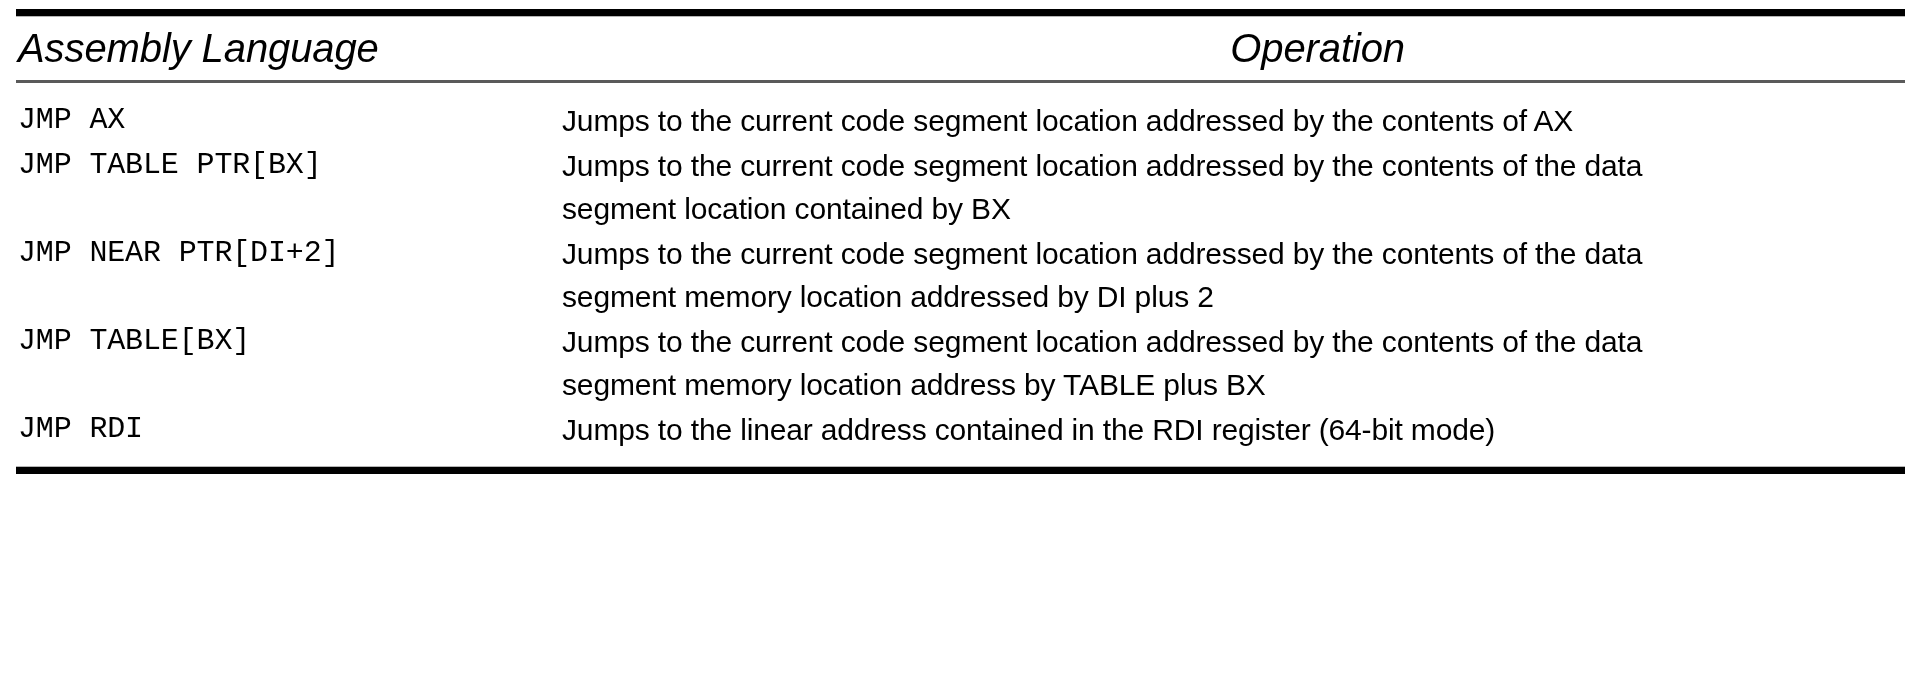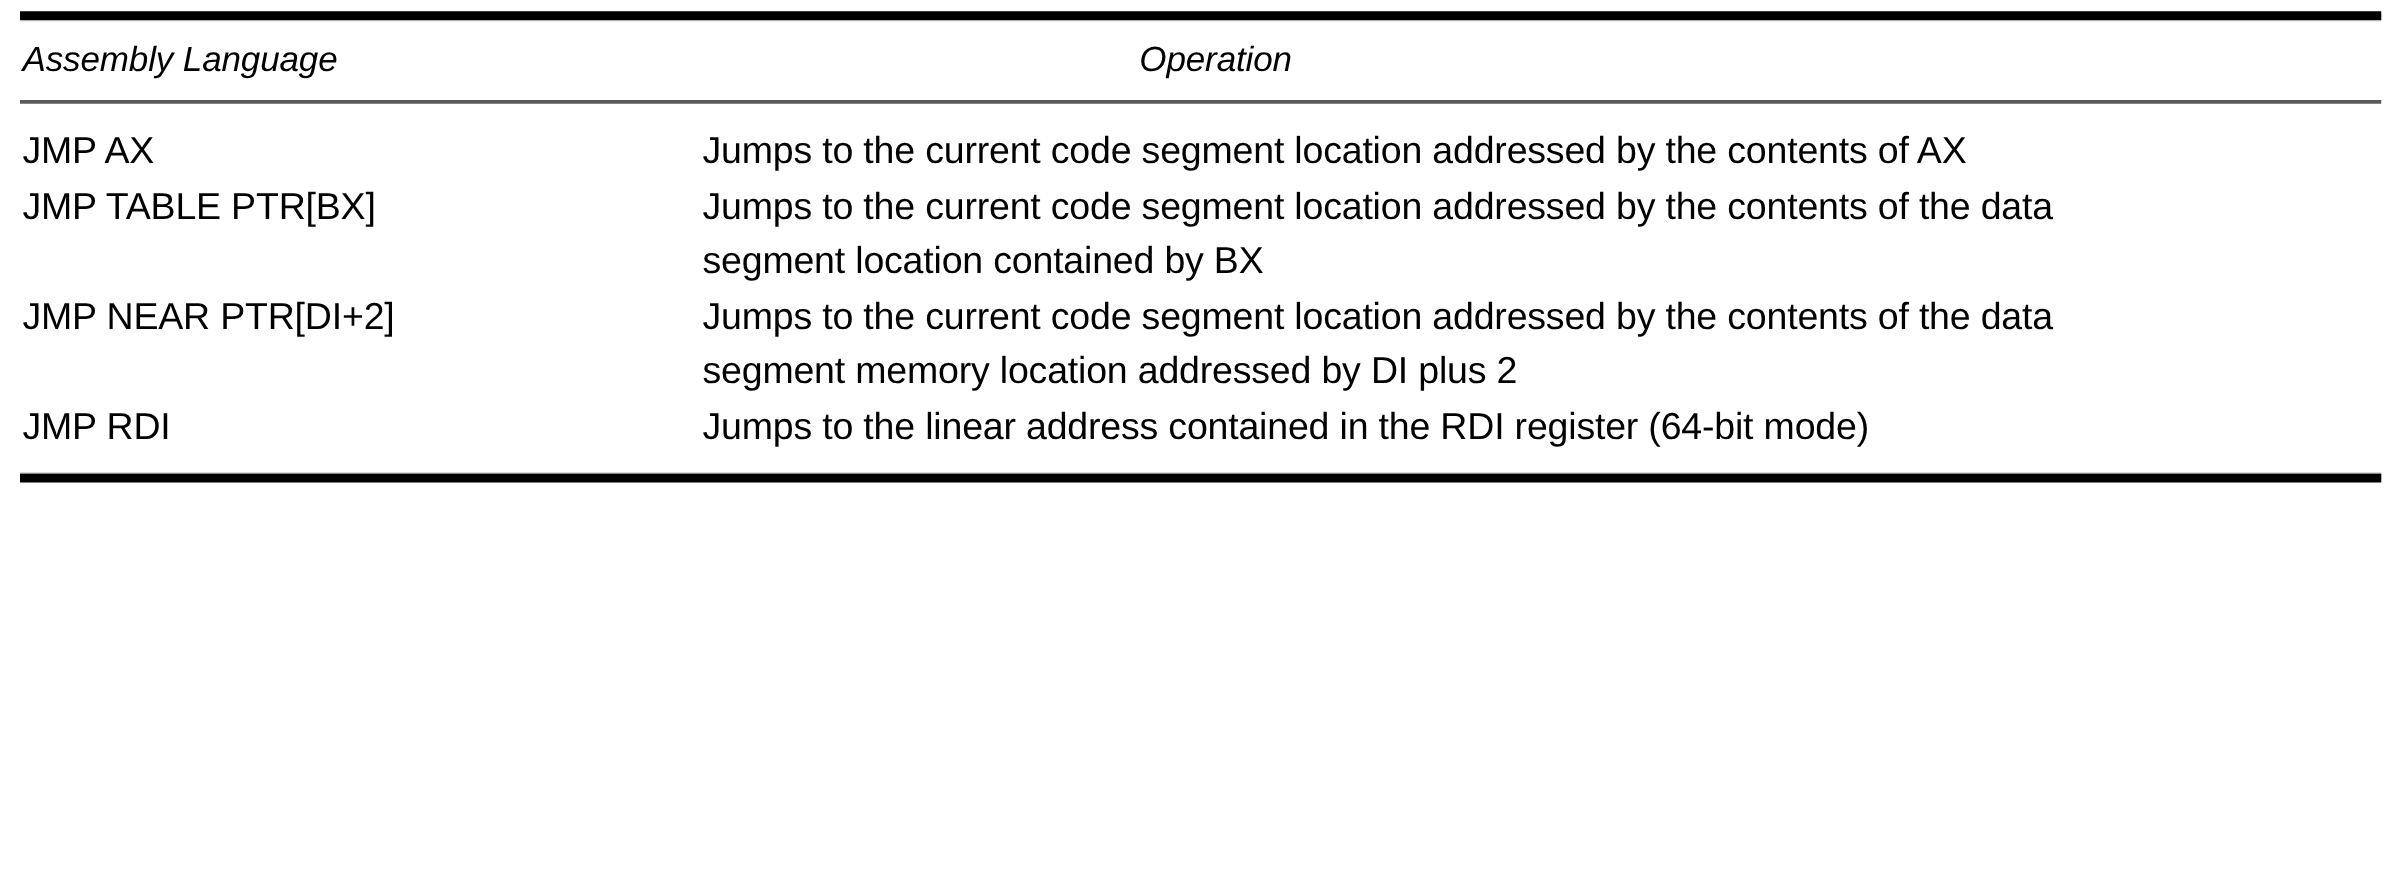--- a/index.html
+++ b/index.html
@@ -46,48 +46,49 @@
   }
 
   table.doc-table col.col-asm { width: 524px; }
   table.doc-table col.col-op  { width: auto; }
 
   .head-row th {
     padding: 0;
     border: none;
     font-style: italic;
     font-weight: normal;
-    font-size: 28px;
+    font-size: 40px;
     letter-spacing: -0.1px;
   }
   .head-asm {
     text-align: left;
     height: 64px;
     vertical-align: middle;
     padding-left: 2px !important;
   }
   .head-op {
-    text-align: center;
+    text-align: right;
     height: 64px;
     vertical-align: middle;
     padding-right: 500px !important;
     margin-top: 25px;
   }
 
   tbody tr td {
     padding: 0;
     border: none;
     font-size: 30px;
     line-height: 43px;
     vertical-align: top;
     letter-spacing: -0.15px;
   }
   td.cell-asm {
     padding-left: 2px !important;
     white-space: nowrap;
+    font-family: Liberation Mono, monospace;
   }
   td.cell-op {
     padding-left: 22px !important;
   }
 
   tr.row-single td { height: 45px; }
   tr.row-double td { height: 88px; }
 
   .spacer-top  { height: 16px; }
   .spacer-bot  { height: 14px; }
@@ -143,20 +144,27 @@
       </tr>
 
       <tr class="row-double">
         <td class="cell-asm">JMP NEAR PTR[DI+2]</td>
         <td class="cell-op">
           <span class="line1">Jumps to the current code segment location addressed by the contents of the data</span>
           <span class="line2">segment memory location addressed by DI plus 2</span>
         </td>
       </tr>
 
+      <tr class="row-double">
+        <td class="cell-asm">JMP TABLE[BX]</td>
+        <td class="cell-op">
+          <span class="line1">Jumps to the current code segment location addressed by the contents of the data</span>
+          <span class="line2">segment memory location address by TABLE plus BX</span>
+        </td>
+      </tr>
 
 
       <tr class="row-single">
         <td class="cell-asm">JMP RDI</td>
         <td class="cell-op">
           <span class="line1">Jumps to the linear address contained in the RDI register (64-bit mode)</span>
         </td>
       </tr>
 
       <tr>

